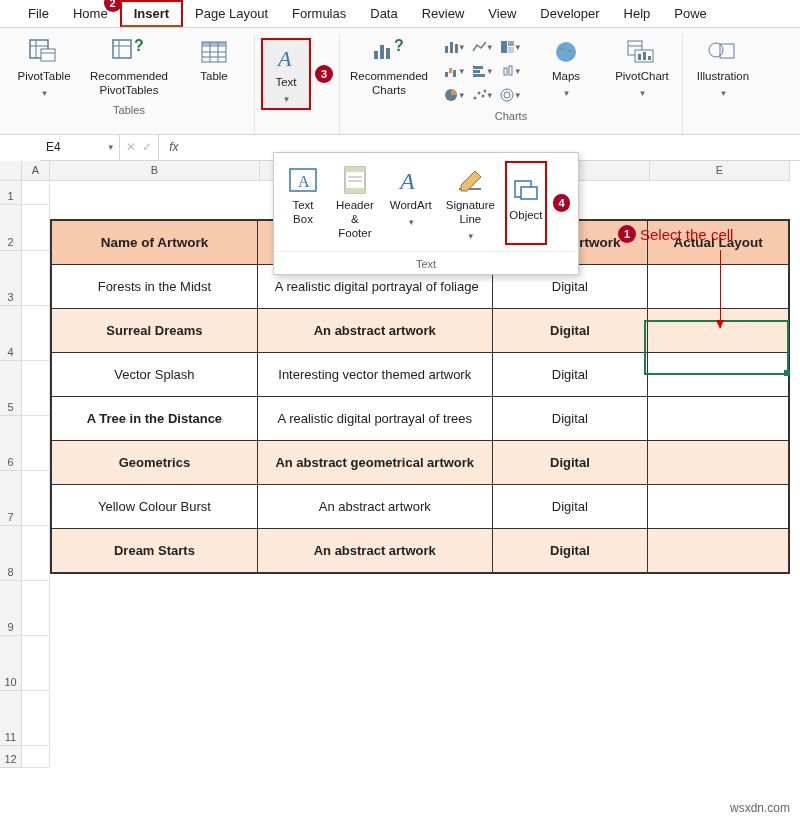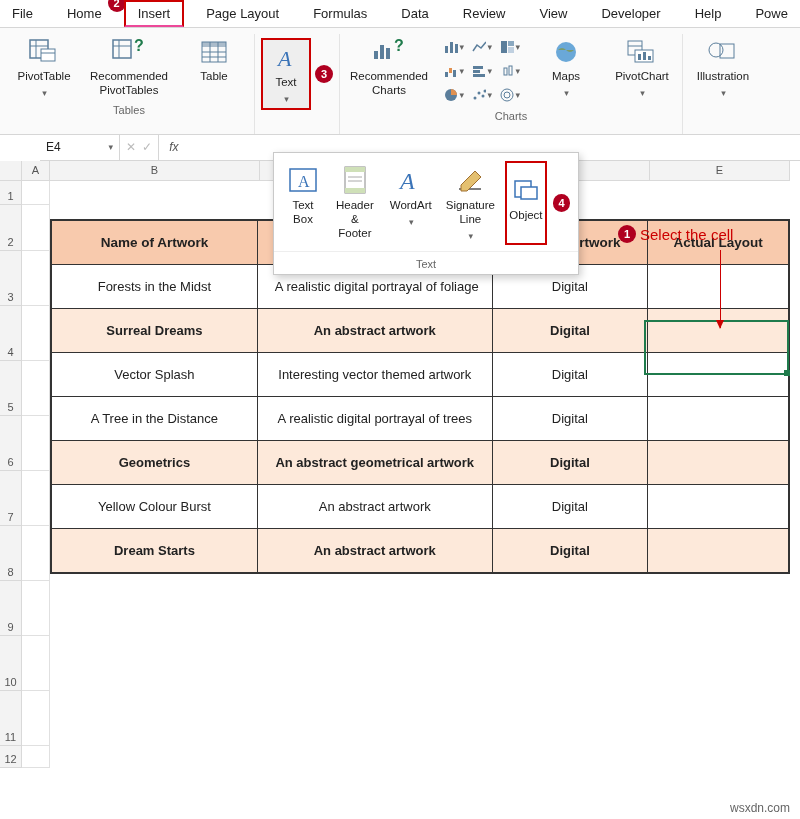--- a/index.html
+++ b/index.html
@@ -10,33 +10,34 @@
     background: #fff;
     color: #222;
     width: 800px;
     overflow: hidden;
   }
 
   
   .menubar {
     display: flex;
     align-items: center;
-    padding: 0 0;
+    padding: 0 16px;
     height: 28px;
-    gap: 10px;
+    gap: 0;
     border-bottom: 1px solid #d6d6d6;
     background: #fff;
   }
   .menu-item {
     padding: 4px 12px;
     font-size: 13px;
     cursor: pointer;
   }
   .menu-item.active {
-    border-bottom: 2px solid #ec4899;
+    border-bottom: 2px solid #c2410c;
+    font-weight: bold;
   }
   .insert-menu { position: relative; }
   .insert-hl {
     border: 2px solid #c00;
     position: relative;
   }
   .badge {
     display: inline-flex;
     align-items: center;
     justify-content: center;
@@ -554,21 +555,21 @@
             <td>Digital</td>
             <td></td>
           </tr>
           <tr>
             <td style="font-weight: 400;">Vector Splash</td>
             <td style="font-weight: 400;">Interesting vector themed artwork</td>
             <td style="font-weight: 400;">Digital</td>
             <td style="font-weight: 400;"></td>
           </tr>
           <tr>
-            <td style="font-weight: 400;">A Tree in the Distance</td>
+            <td style="font-weight: 700;">A Tree in the Distance</td>
             <td style="font-weight: 400;">A realistic digital portrayal of trees</td>
             <td style="font-weight: 400;">Digital</td>
             <td style="font-weight: 400;"></td>
           </tr>
           <tr class="alt">
             <td>Geometrics</td>
             <td>An abstract geometrical artwork</td>
             <td>Digital</td>
             <td></td>
           </tr>

